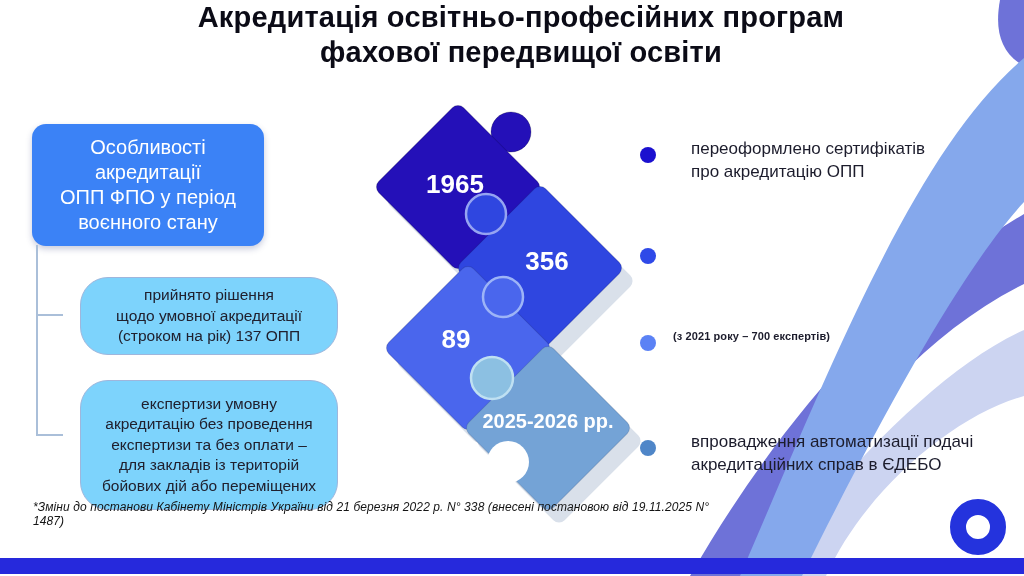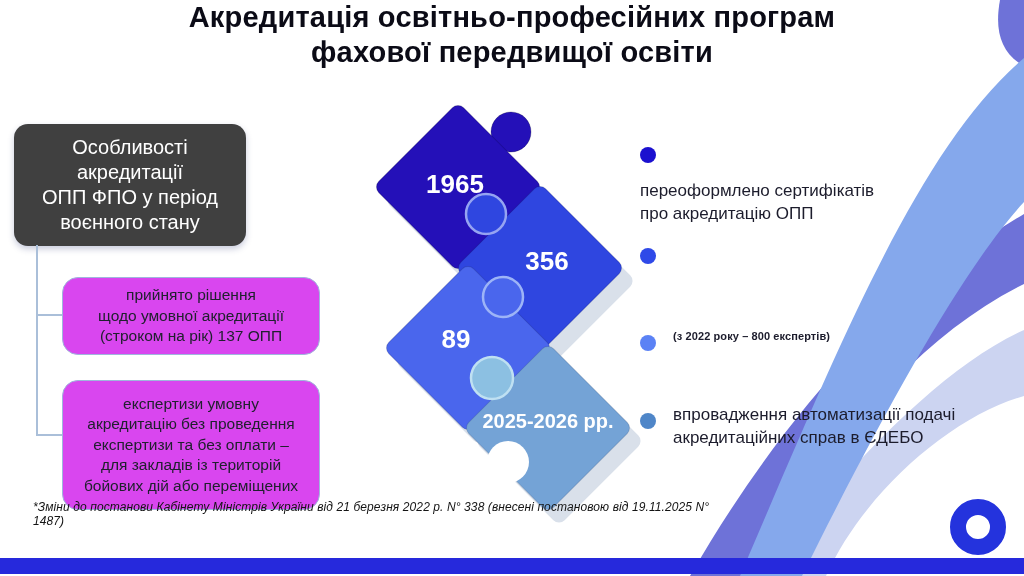--- a/index.html
+++ b/index.html
@@ -2,59 +2,59 @@
 <html><head>
 <meta charset="utf-8">
 <style>
   * { margin:0; padding:0; box-sizing:border-box; }
   html,body { width:1024px; height:576px; }
   body {
     position:relative; overflow:hidden; background:#ffffff;
     font-family:"Liberation Sans", sans-serif; color:#1e1e30;
   }
   .abs { position:absolute; }
-  .pre { white-space:pre-line; }
+  .pre { white-space:pre-line;margin-left:18px; }
 
   
   #ribbons { position:absolute; inset:0; z-index:0; pointer-events:none; }
   #puzzle  { position:absolute; inset:0; z-index:2; pointer-events:none; }
   .content { z-index:3; }
 
   
   .slide-title {
     left:0; right:0; top:16; text-align:center;
     font-size:29px; font-weight:700; line-height:1.22;
     color:#0b0b16; letter-spacing:.2px;
   }
 
   
   .header-box {
     left:14px; top:124px; width:232px; height:122px;
-    background:#404040; border-radius:14px;
+    background:#3b82f6; border-radius:14px;
     color:#ffffff; font-size:20px; line-height:1.26;
     display:flex; align-items:center; justify-content:center; text-align:center;
     box-shadow:0 3px 6px rgba(40,50,120,.25);
   }
   .outline-box {
-    left:62px; width:258px; background:#d946ef;
-    border:1.5px solid #9fb6dc; border-radius:16px;
+    left:62px; width:258px; background:#7dd3fc;
+    border:1.5px solid #9fb6dc; border-radius:28px;
     color:#20202e; font-size:15.5px; line-height:1.32;
     display:flex; align-items:center; justify-content:center; text-align:center;
     padding:6px 8px;
   }
   .box-1 { top:277px; height:78px; }
   .box-2 { top:380px; height:130px; }
   .conn { background:#aabfd9; }
   .conn-v { left:36px; top:245px; width:2px;  height:191px; }
   .conn-h1{ left:36px; top:314px; width:27px; height:2px; }
   .conn-h2{ left:36px; top:434px; width:27px; height:2px; }
 
   
   .bullet { left:640px; width:360px; display:flex; gap:17px; align-items:flex-start; }
-  .b1 { top:138px;flex-direction:column; } .b2 { top:226px; } .b3 { top:328px; } .b4 { top:404px; }
+  .b1 { top:138px; } .b2 { top:226px; } .b3 { top:328px; } .b4 { top:431px; }
   .dot { width:16px; height:16px; border-radius:50%; flex:0 0 16px; }
   .b1 .dot { margin-top:9px; } .b2 .dot { margin-top:22px; }
   .b3 .dot { margin-top:7px; } .b4 .dot { margin-top:9px; }
   .bullet-text { font-size:17px; font-weight:500; line-height:1.33; color:#1c1c2c; }
   .bullet-note { font-size:11px; font-weight:700; color:#1c1c2c; margin-top:2px; letter-spacing:.1px; }
 
   
   .footnote {
     left:33px; top:500px; width:700px;
     font-size:12px; font-style:italic; color:#141414; letter-spacing:.1px;
@@ -133,21 +133,21 @@
     <div class="bullet-text pre">переоформлено сертифікатів
 про акредитацію ОПП</div>
   </div>
 </div>
 <div class="abs content bullet b2">
   <span class="dot" style="background-color: rgb(47, 73, 232);"></span>
 </div>
 <div class="abs content bullet b3">
   <span class="dot" style="background-color: rgb(91, 130, 245);"></span>
   <div>
-    <div class="bullet-note">(з 2022 року – 800 експертів)</div>
+    <div class="bullet-note">(з 2021 року – 700 експертів)</div>
   </div>
 </div>
 <div class="abs content bullet b4">
   <span class="dot" style="background-color: rgb(79, 134, 200);"></span>
   <div>
     <div class="bullet-text pre">впровадження автоматизації подачі
 акредитаційних справ в ЄДЕБО</div>
   </div>
 </div>
 

